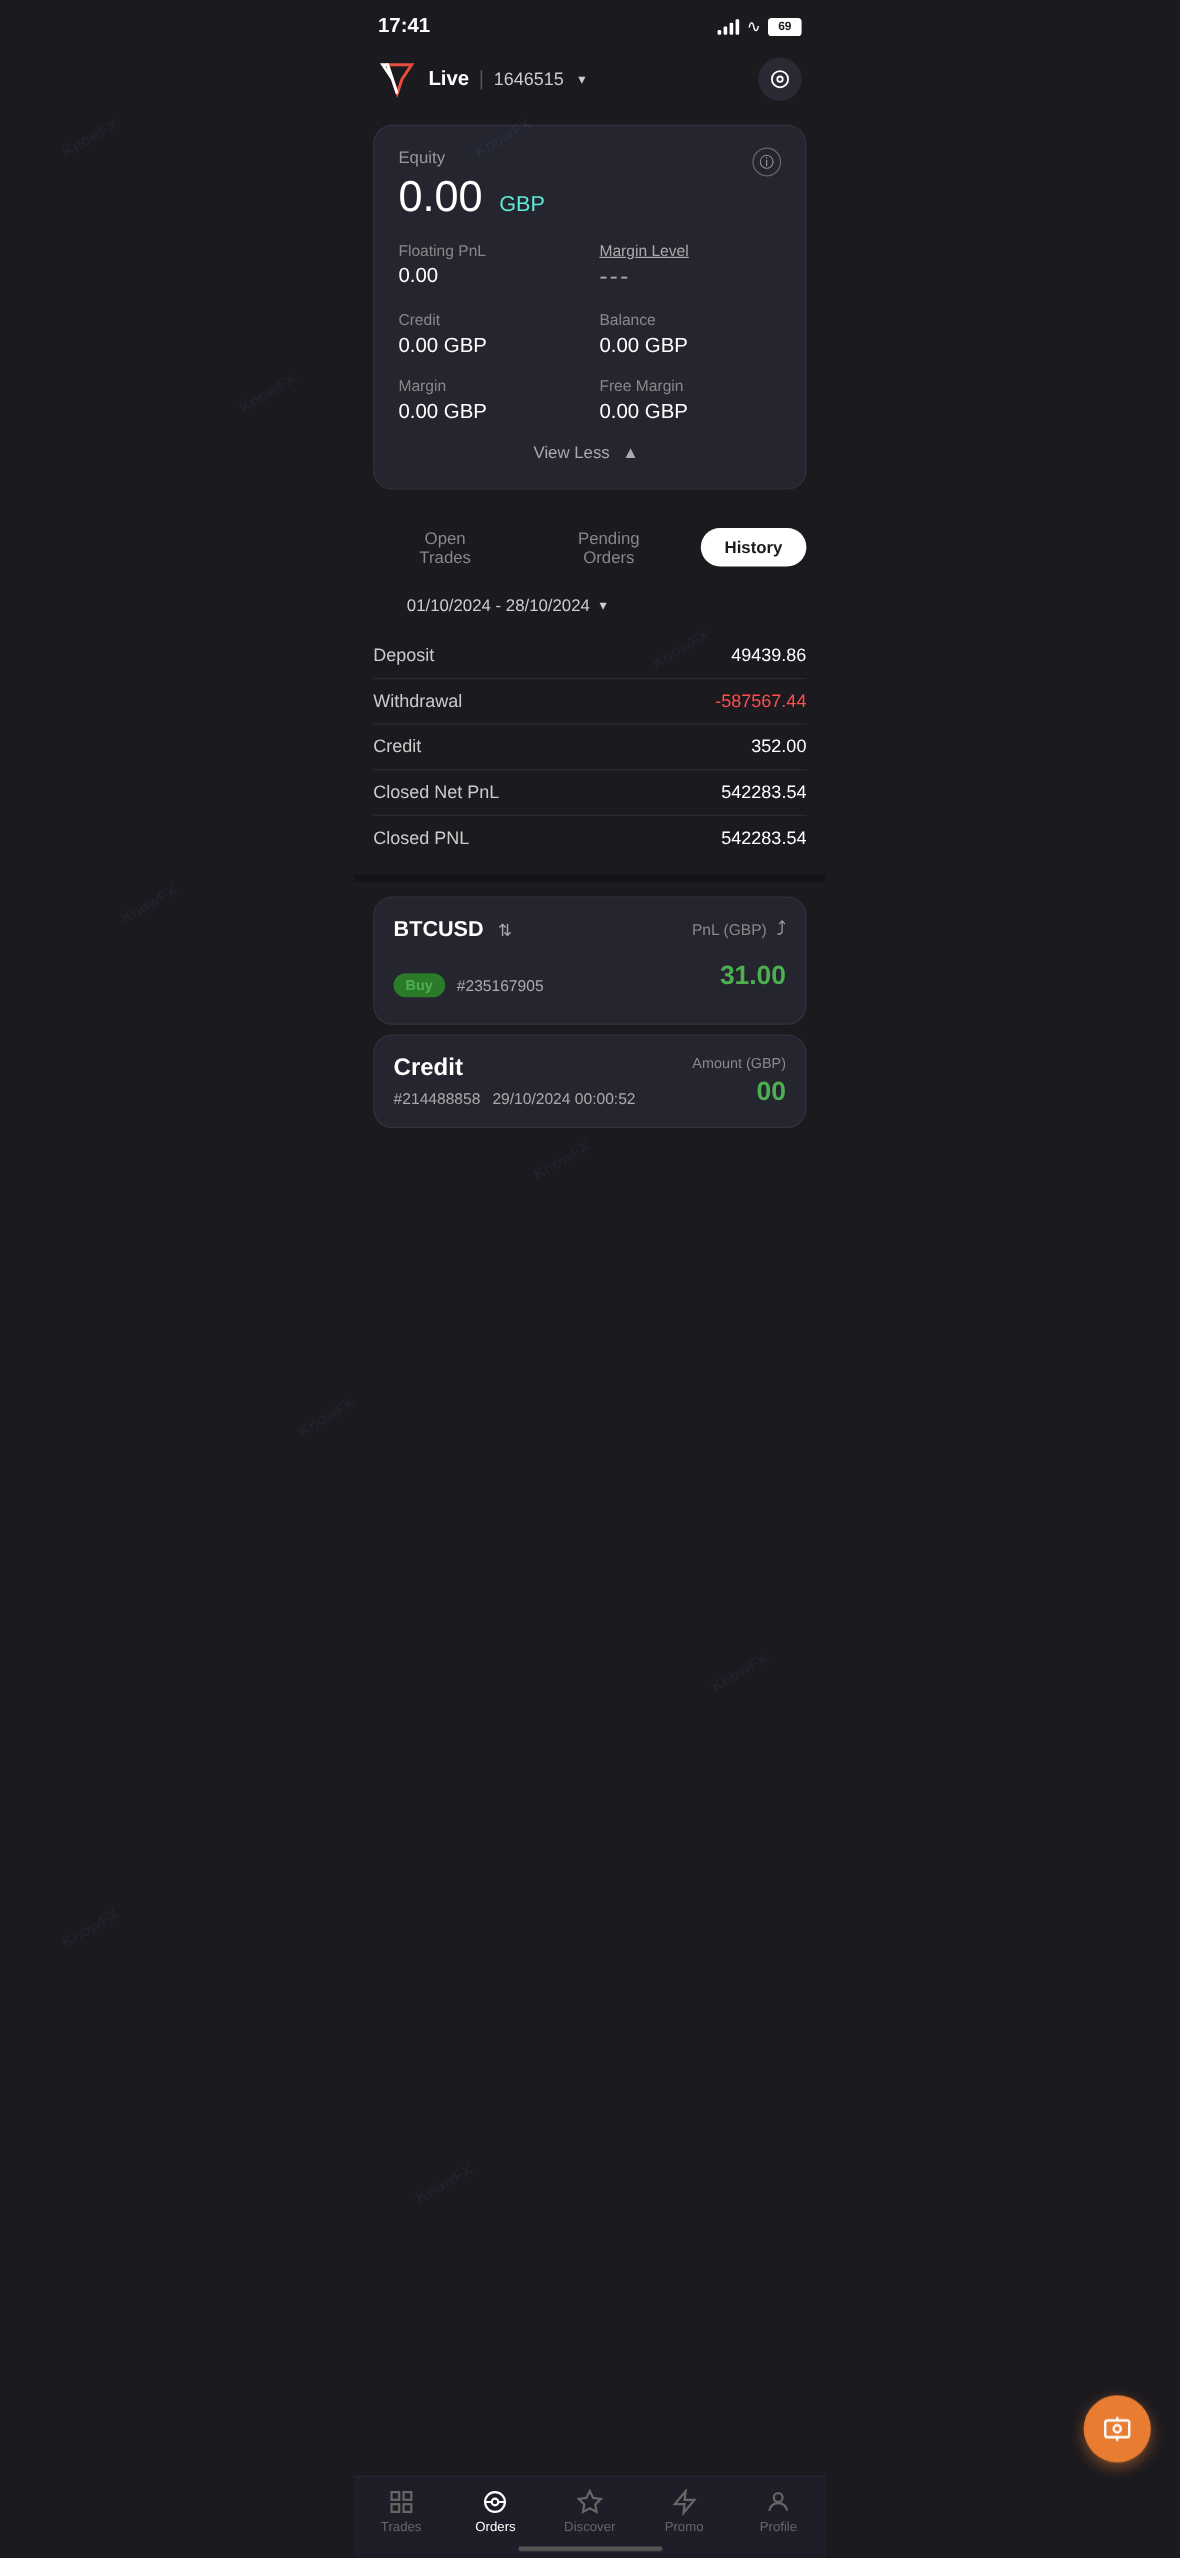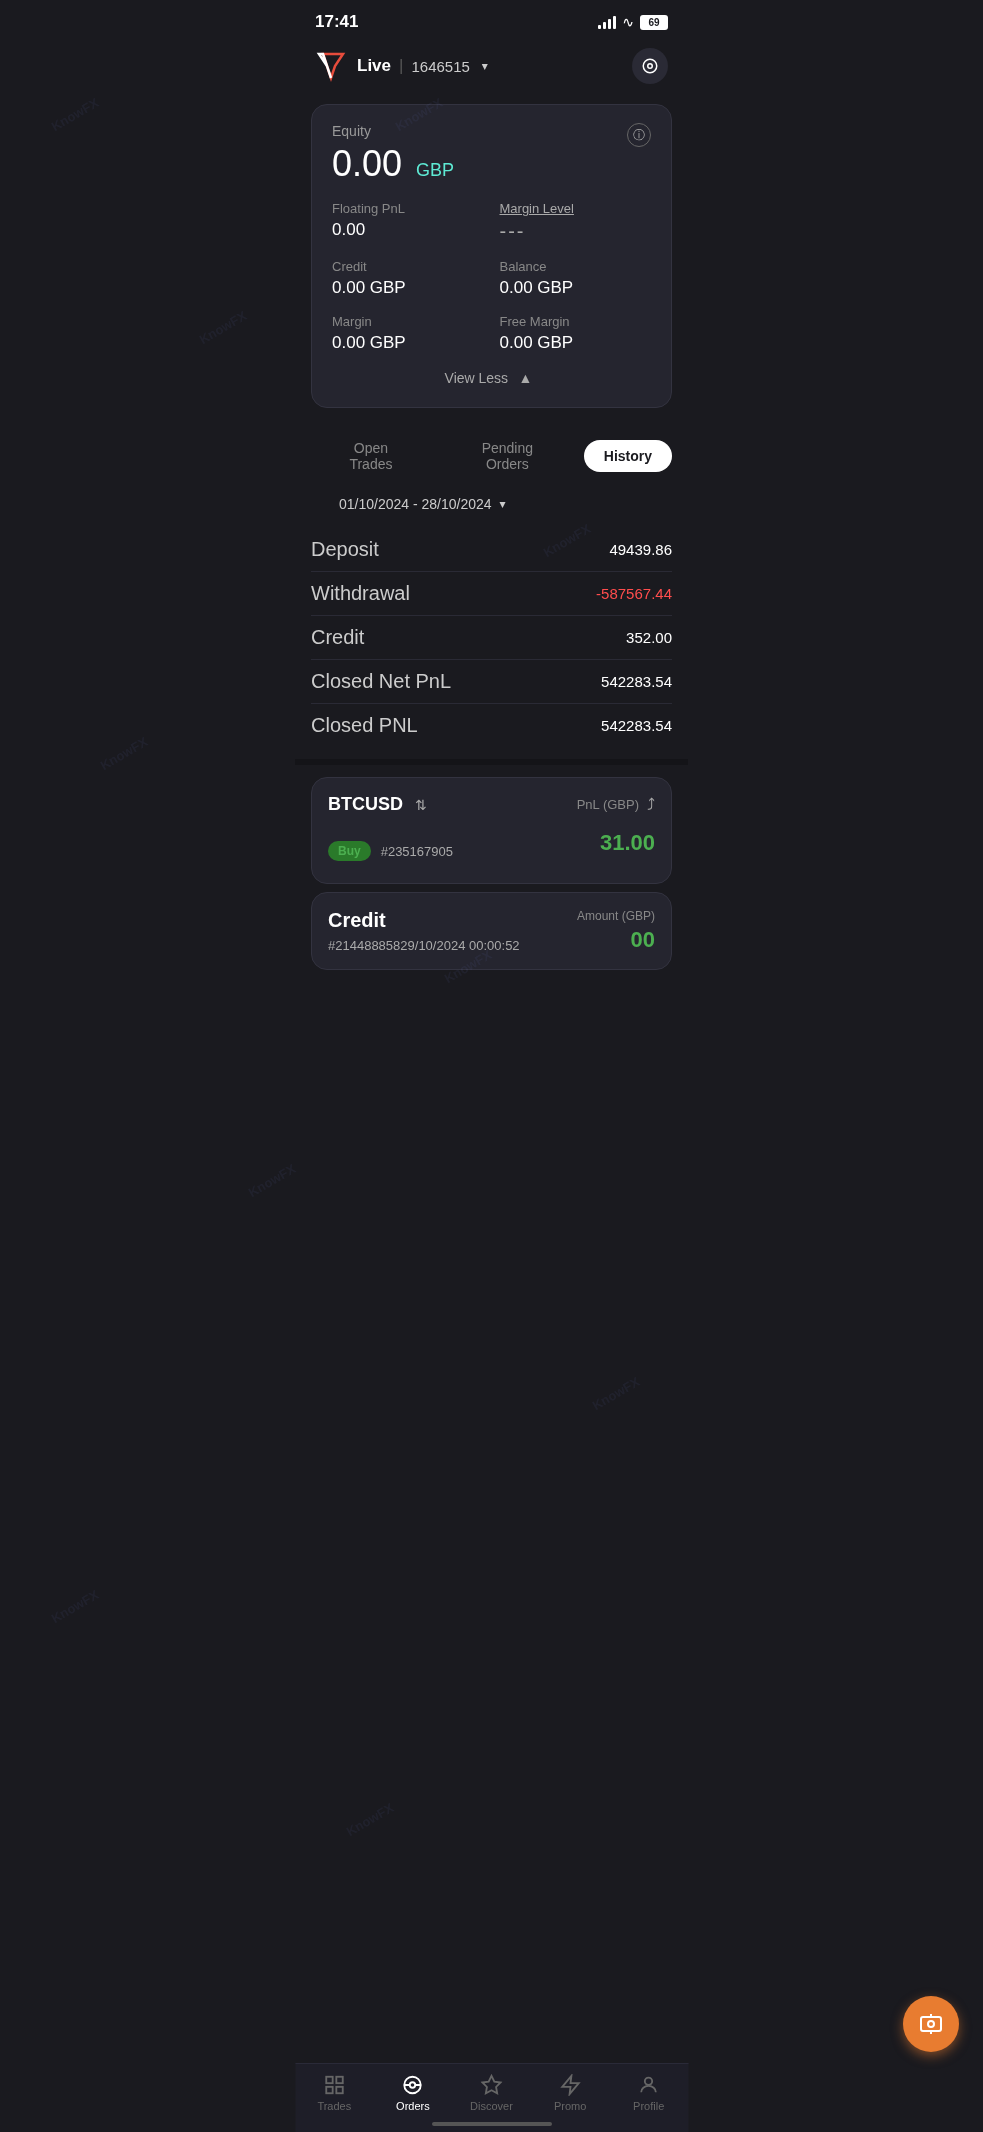--- a/index.html
+++ b/index.html
@@ -235,21 +235,21 @@
       display: flex;
       justify-content: space-between;
       align-items: center;
       padding: 10px 0;
       border-bottom: 1px solid #2a2a35;
     }
     .history-row:last-child {
       border-bottom: none;
     }
     .history-label {
-      font-size: 20px;
+      font-size: 15px;
       color: #ccc;
     }
     .history-value {
       font-size: 15px;
       color: #fff;
     }
     .history-value.negative {
       color: #ff4d4d;
     }
 
@@ -361,20 +361,21 @@
       font-size: 20px;
       font-weight: 700;
       color: #fff;
     }
     .amount-label {
       font-size: 12px;
       color: #888;
     }
     .credit-meta {
       display: flex;
+      gap: 10px;
       margin-top: 6px;
     }
     .credit-id {
       font-size: 13px;
       color: #aaa;
     }
     .credit-date {
       font-size: 13px;
       color: #aaa;
     }

